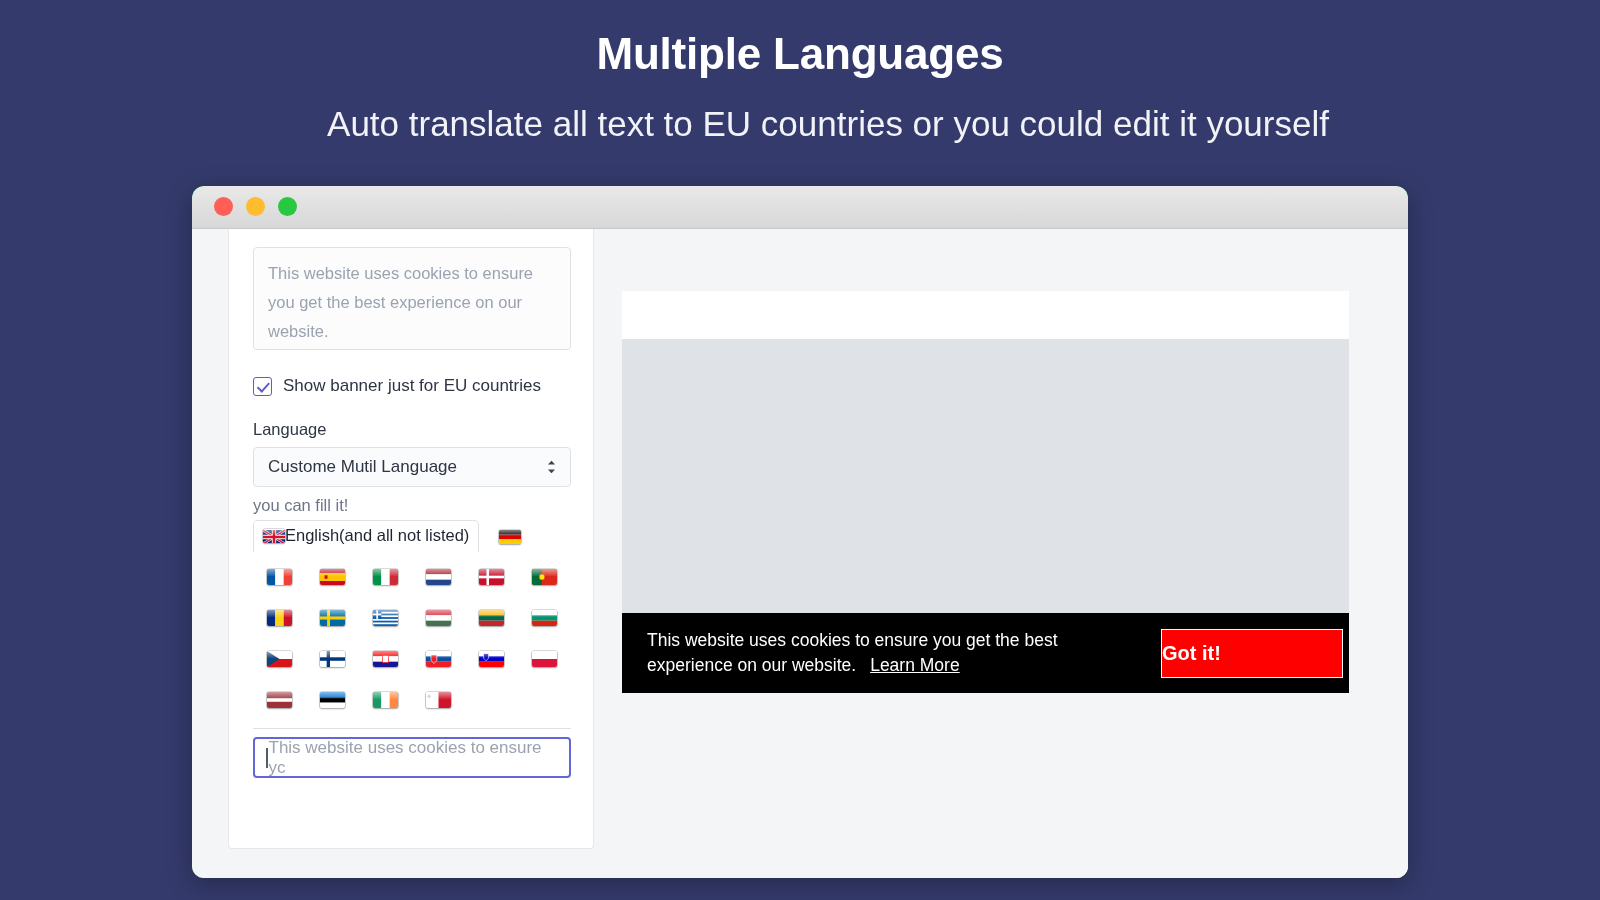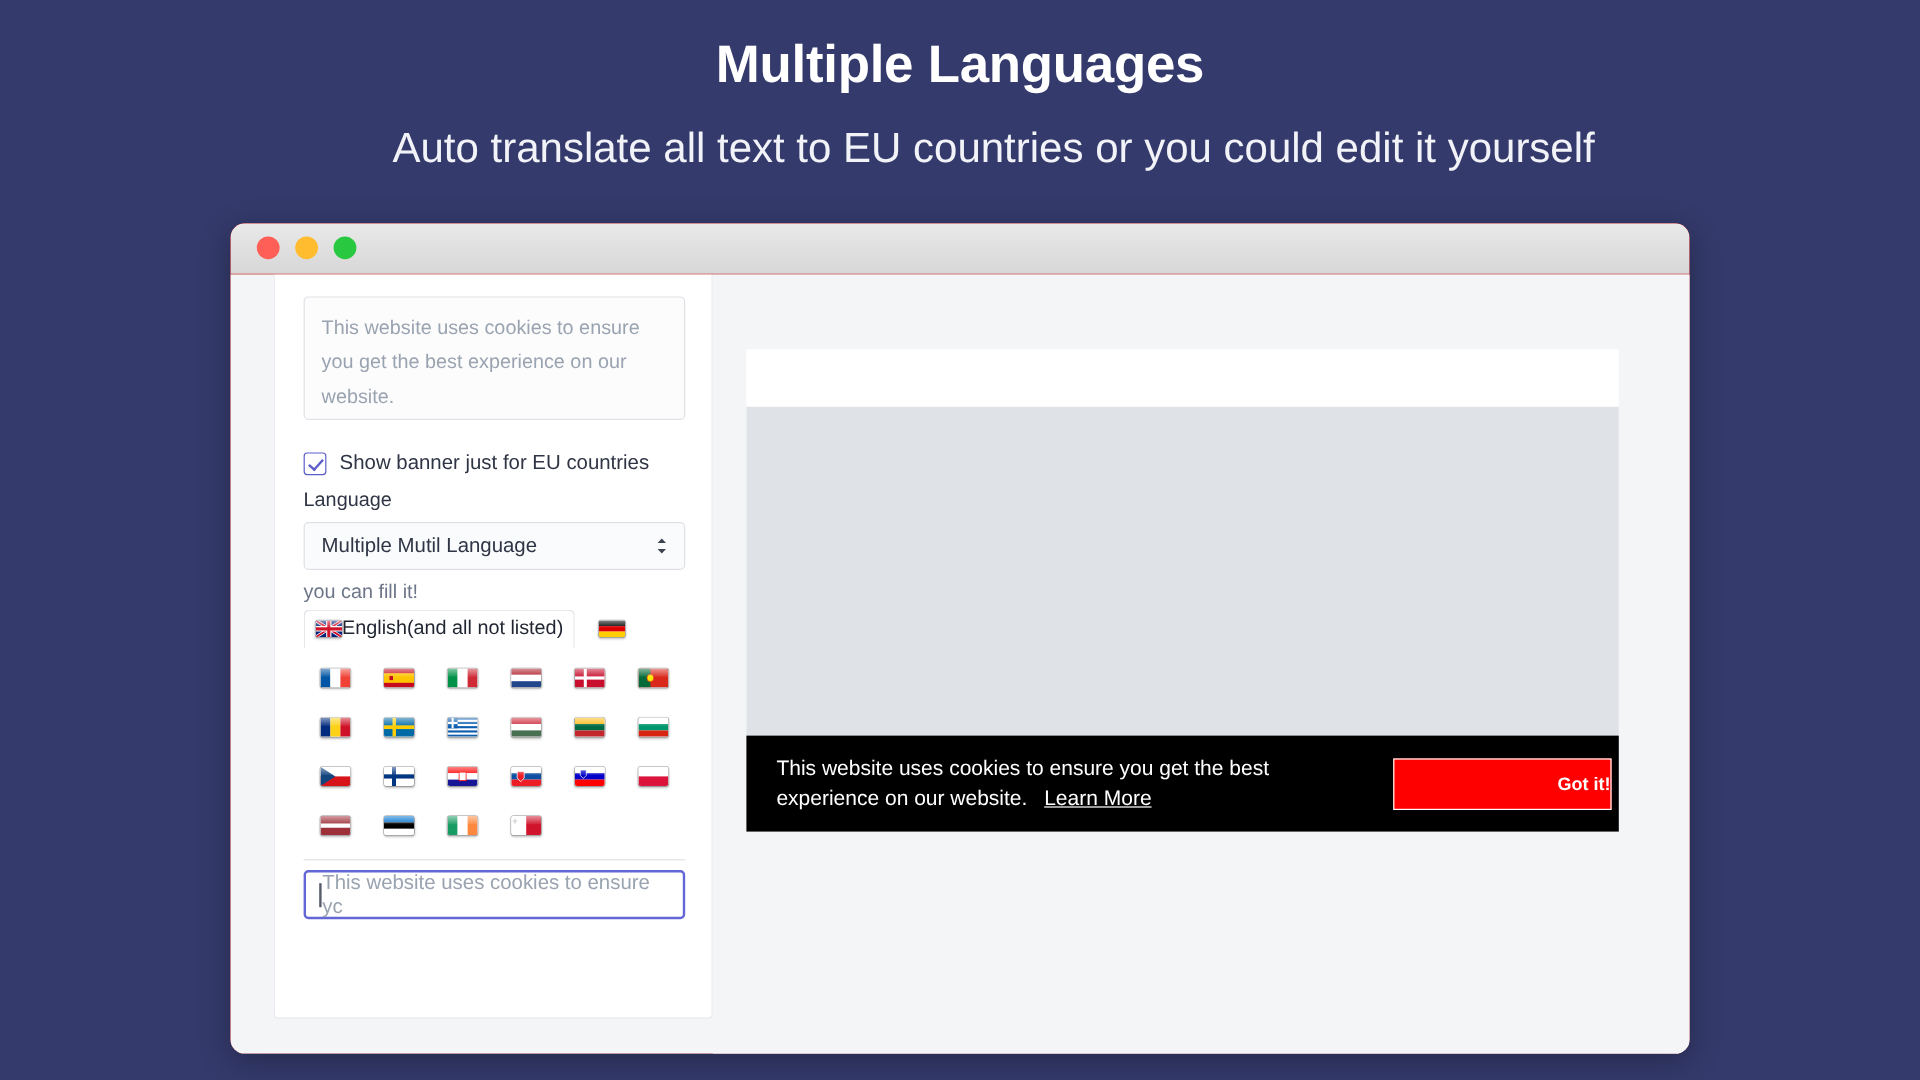--- a/index.html
+++ b/index.html
@@ -47,21 +47,21 @@
   }
 
   
   .window {
     position: absolute;
     left: 192px;
     top: 186px;
     width: 1216px;
     height: 692px;
     border-radius: 12px;
-    background: #ef4444;
+    background: #22c55e;
     box-shadow: 0 6px 26px rgba(0,0,0,0.28);
     overflow: hidden;
   }
   .titlebar {
     position: relative;
     height: 42px;
     background: linear-gradient(180deg, #e9e9e9 0%, #d7d7d7 100%);
     border-bottom: 1px solid #c8c8c8;
     border-radius: 12px 12px 0 0;
   }
@@ -147,21 +147,21 @@
     border: solid #5c5ecb;
     border-width: 0 2.2px 2.2px 0;
     transform: rotate(42deg);
   }
   .checkbox-label {
     margin-left: 11px;
     color: #2f3545;
     font-size: 17px;
   }
   .field-label {
-    margin-top: 12px;
+    margin-top: 24px;
     color: #2f3545;
     font-size: 16.5px;
   }
   .select-box {
     margin-top: 8px;
     width: 318px;
     height: 40px;
     box-sizing: border-box;
     border: 1px solid #dfe1e6;
     border-radius: 4px;
@@ -316,26 +316,26 @@
     line-height: 25px;
     max-width: 450px;
   }
   .cookie-link {
     color: #ffffff;
     margin-left: 14px;
   }
   .got-it-button {
     background: #ff0000;
     color: #ffffff;
-    font-size: 15px;
+    font-size: 20px;
     font-weight: bold;
     border: 1.5px solid #ffffff;
     padding: 12px 0;
     width: 182px;
-    text-align: right;
+    text-align: left;
     box-sizing: border-box;
   }
 </style>
 </head>
 <body>
 
 <div class="page">
 
   <div class="hero-title">Multiple Languages</div>
   <div class="hero-subtitle">Auto translate all text to EU countries or you could edit it yourself</div>
@@ -358,21 +358,21 @@
 
 
         <div class="checkbox-row">
           <span class="checkbox"></span>
           <span class="checkbox-label">Show banner just for EU countries</span>
         </div>
 
         <div class="field-label">Language</div>
 
         <div class="select-box">
-          <span>Multiple Mutil Language</span>
+          <span>Custome Mutil Language</span>
           <span class="spinner-icon">
             <svg width="9" height="14" viewBox="0 0 9 14" aria-hidden="true">
               <path d="M4.5 0.8 L8 4.6 L1 4.6 Z" fill="#3d4353"></path>
               <path d="M4.5 13.2 L8 9.4 L1 9.4 Z" fill="#3d4353"></path>
             </svg>
           </span>
         </div>
 
         <div class="hint-text">you can fill it!</div>
 

